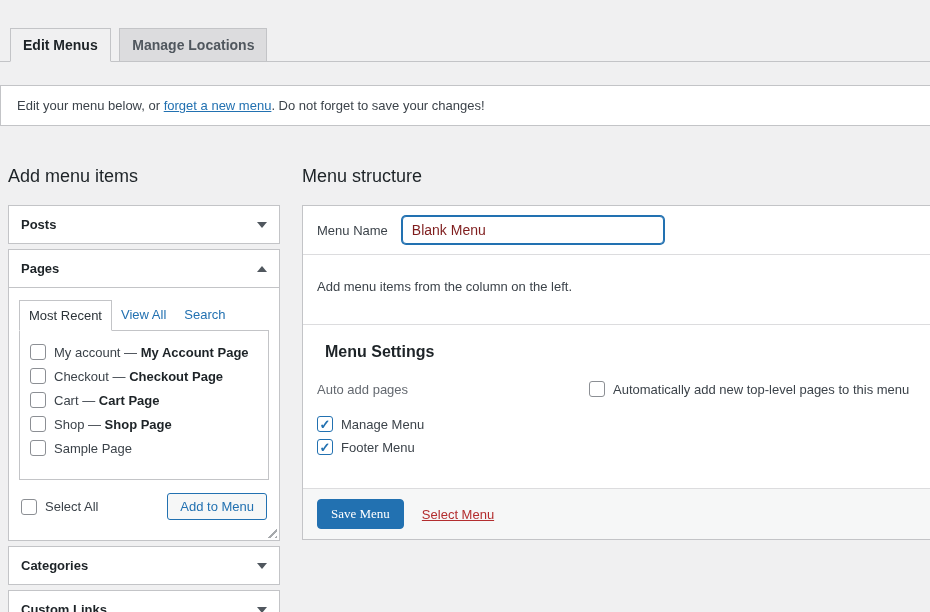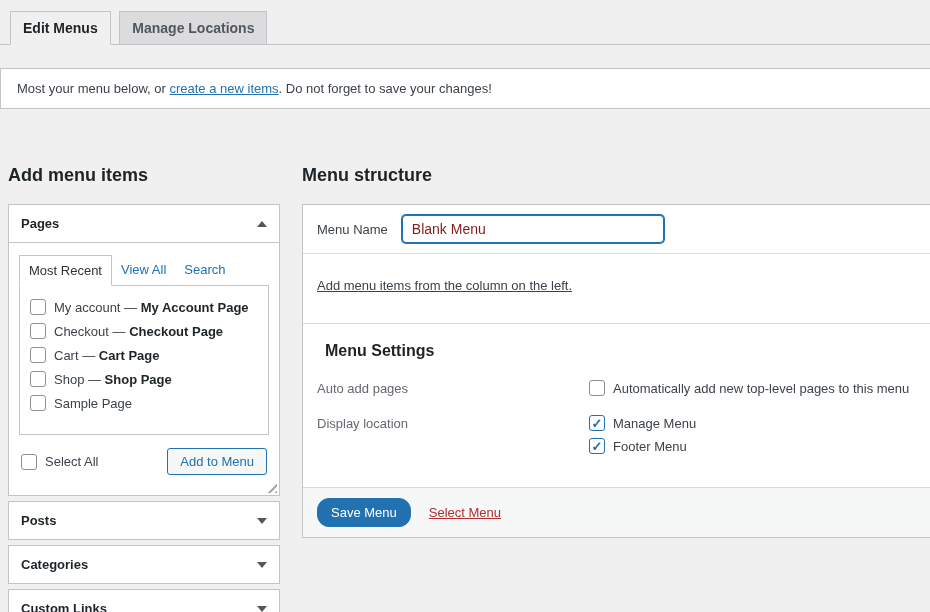--- a/index.html
+++ b/index.html
@@ -7,21 +7,21 @@
   body {
     width: 930px; height: 612px; overflow: hidden;
     background: #f0f0f1;
     font-family: "Liberation Sans", sans-serif;
     font-size: 13px;
     color: #3c434a;
   }
   a { cursor: pointer; }
 
   
-  .tab-bar { padding: 11px 0 0 10px; border-bottom: 1px solid #c3c4c7; }
+  .tab-bar { padding: 28px 0 0 10px; border-bottom: 1px solid #c3c4c7; }
   .nav-tab {
     display: inline-block;
     padding: 8px 12px;
     margin: 0 5px -1px 0;
     border: 1px solid #c3c4c7;
     background: #dcdcde;
     color: #50575e;
     font-size: 14px;
     font-weight: 600;
     text-decoration: none;
@@ -33,21 +33,21 @@
     margin: 23px 0 0 0;
     padding: 12px 16px;
     background: #fff;
     border: 1px solid #c3c4c7;
     border-right: none;
   }
   .blue-link { color: #2271b1; text-decoration: underline; }
 
   
   .columns { display: flex; padding-left: 8px; margin-top: 40px; }
-  h2.col-title { font-size: 18px; font-weight: 700; color: #1d2327; margin: 16px 0 18px; }
+  h2.col-title { font-size: 18px; font-weight: 400; color: #1d2327; margin: 0 0 18px; }
   .left-col { width: 272px; flex: 0 0 272px; }
   .right-col { flex: 1; margin-left: 22px; min-width: 0; }
 
   
   .postbox { background: #fff; border: 1px solid #c3c4c7; margin-bottom: 5px; position: relative; }
   .postbox-header {
     display: flex; justify-content: space-between; align-items: center;
     padding: 11px 12px; cursor: pointer;
   }
   .postbox-title { font-weight: 600; color: #1d2327; font-size: 13px; }
@@ -105,50 +105,57 @@
   
   .menu-edit { background: #fff; border: 1px solid #c3c4c7; border-right: none; margin-right: -10px; }
   .menu-name-row { display: flex; align-items: center; padding: 10px 14px; border-bottom: 1px solid #dcdcde; }
   .menu-name-row label { margin-right: 14px; color: #3c434a; cursor: default; }
   .menu-name-input {
     width: 262px; padding: 5px 9px; font-size: 14px; font-family: inherit;
     border: 1px solid #2271b1; border-radius: 4px; outline: none;
     box-shadow: 0 0 0 1px #2271b1; color: #7f1d1d; background: #fff;
   }
   .menu-body { padding: 24px 14px 30px; border-bottom: 1px solid #dcdcde; }
-  .hint { margin: 0; color: #3c434a; text-decoration: underline; }
+  .hint { margin: 0; color: #3c434a; }
   .menu-settings { padding: 8px 14px 14px; }
   .menu-settings h3 { font-size: 16px; font-weight: 600; color: #1d2327; margin: 10px 8px 20px; }
   .settings-row { display: flex; margin-bottom: 12px; align-items: flex-start; }
   .settings-label { width: 272px; flex: none; color: #646970; padding-top: 1px; }
   .settings-field .check-item { margin-bottom: 7px; color: #3c434a; }
   .menu-footer { background: #f6f7f7; border-top: 1px solid #dcdcde; padding: 10px 14px; display: flex; align-items: center; }
   .button-primary {
     background: #2271b1; border: 1px solid #2271b1; color: #fff;
-    padding: 6px 13px; border-radius: 12px; font-size: 13px; cursor: pointer;
-    font-family: Liberation Sans, sans-serif;
+    padding: 6px 13px; border-radius: 4px; font-size: 13px; cursor: pointer;
+    font-family: Liberation Serif, serif;
   }
   .delete-link { color: #b32d2e; text-decoration: underline; margin-left: 18px; font-size: 13px; }
 </style>
 </head>
 <body>
 
 <div class="tab-bar">
   <a class="nav-tab active">Edit Menus</a>
   <a class="nav-tab">Manage Locations</a>
 </div>
 
 <div class="manage-menus">
-  <span>Most your menu below, or </span><a class="blue-link">create a new items</a><span>. Do not forget to save your changes!</span>
+  <span>Edit your menu below, or </span><a class="blue-link">forget a new menu</a><span>. Do not forget to save your changes!</span>
 </div>
 
 <div class="columns">
 
   <div class="left-col">
     <h2 class="col-title">Add menu items</h2>
+
+    <div class="postbox">
+      <div class="postbox-header">
+        <span class="postbox-title">Posts</span>
+        <span class="chevron down"></span>
+      </div>
+    </div>
 
     <div class="postbox open">
       <div class="postbox-header">
         <span class="postbox-title">Pages</span>
         <span class="chevron up"></span>
       </div>
       <div class="postbox-body">
         <div class="subtabs">
           <a class="subtab active">Most Recent</a>
           <a class="subtab">View All</a>
@@ -178,27 +185,20 @@
         </div>
         <div class="panel-actions">
           <label class="check-item select-all">
             <input type="checkbox" style="">
             <span>Select All</span>
           </label>
           <button class="button-secondary">Add to Menu</button>
         </div>
       </div>
       <div class="resize-handle"></div>
-    </div>
-
-    <div class="postbox">
-      <div class="postbox-header">
-        <span class="postbox-title">Posts</span>
-        <span class="chevron down"></span>
-      </div>
     </div>
     <div class="postbox">
       <div class="postbox-header">
         <span class="postbox-title">Categories</span>
         <span class="chevron down"></span>
       </div>
     </div>
     <div class="postbox">
       <div class="postbox-header">
         <span class="postbox-title">Custom Links</span>
@@ -227,21 +227,20 @@
           <div class="settings-label">Auto add pages</div>
           <div class="settings-field">
             <label class="check-item">
               <input type="checkbox" style="">
               <span>Automatically add new top-level pages to this menu</span>
             </label>
           </div>
         </div>
 
         <div class="settings-row">
-          <div class="settings-label">Display location</div>
           <div class="settings-field">
             <label class="check-item">
               <input type="checkbox" checked="" style="">
               <span>Manage Menu</span>
             </label>
             <label class="check-item">
               <input type="checkbox" checked="" style="">
               <span>Footer Menu</span>
             </label>
           </div>

